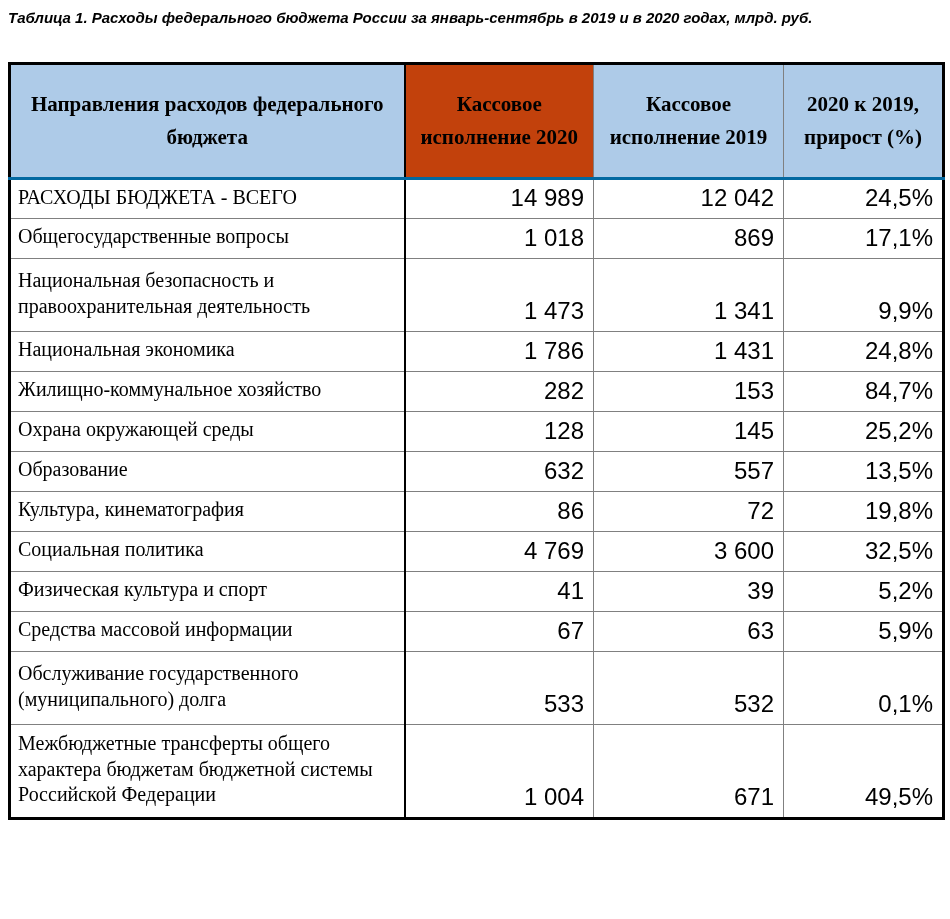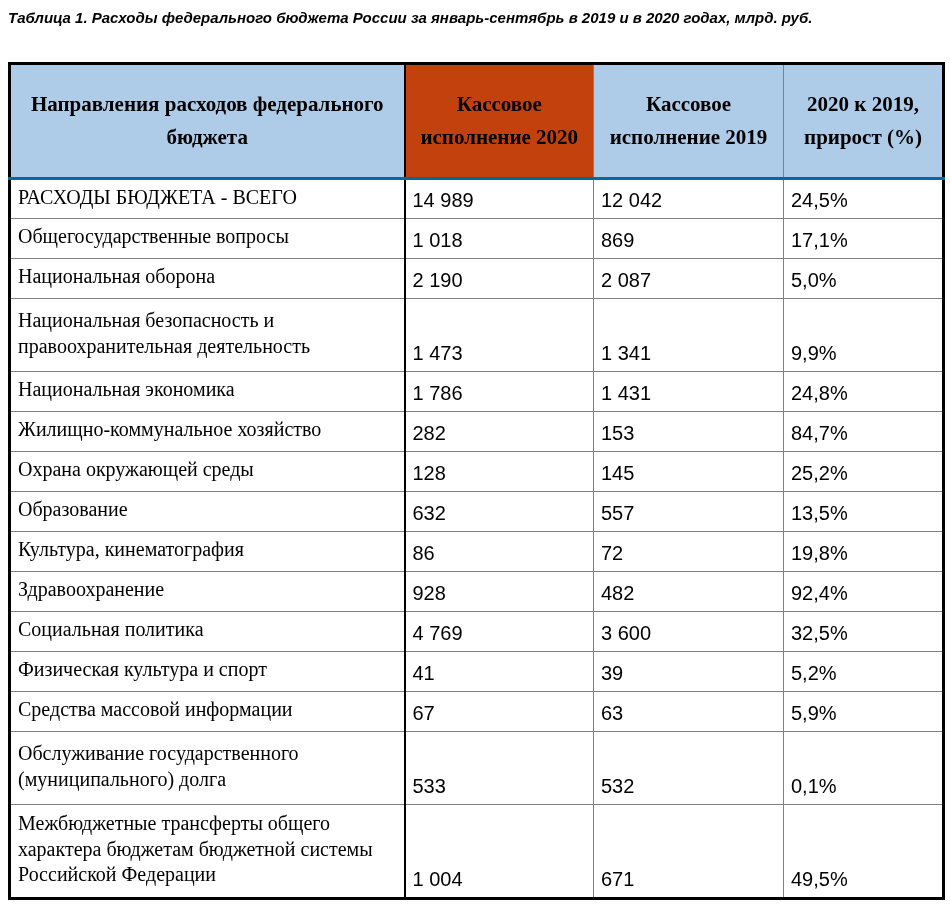--- a/index.html
+++ b/index.html
@@ -55,23 +55,24 @@
     padding: 3px 8px 6px 7px;
   }
   table.budget td.label {
     text-align: left;
     vertical-align: middle;
     line-height: 1.28;
     border-right: 2px solid #000000;
     font-family: "Liberation Serif", serif;
   }
   table.budget td.num {
+    text-align: right;
     vertical-align: bottom;
     font-family: "Liberation Sans", sans-serif;
-    font-size: 20px;
+    font-size: 24px;
     padding-right: 9px;
   }
   table.budget td.last { border-right: none; }
   table.budget tr.h1 { height: 40px; }
   table.budget tr.h2 { height: 73px; }
   table.budget tr.h3 { height: 94px; }
   table.budget tr:last-child td { border-bottom: none; }
 </style>
 </head>
 <body>
@@ -101,26 +102,20 @@
         <td class="num">14 989</td>
         <td class="num">12 042</td>
         <td class="num last">24,5%</td>
       </tr>
       <tr class="h1">
         <td class="label">Общегосударственные вопросы</td>
         <td class="num">1 018</td>
         <td class="num">869</td>
         <td class="num last">17,1%</td>
       </tr>
-      <tr class="h1">
-        <td class="label">Национальная оборона</td>
-        <td class="num">2 190</td>
-        <td class="num">2 087</td>
-        <td class="num last">5,0%</td>
-      </tr>
       <tr class="h2">
         <td class="label">Национальная безопасность и правоохранительная деятельность</td>
         <td class="num">1 473</td>
         <td class="num">1 341</td>
         <td class="num last">9,9%</td>
       </tr>
       <tr class="h1">
         <td class="label">Национальная экономика</td>
         <td class="num">1 786</td>
         <td class="num">1 431</td>
@@ -144,26 +139,20 @@
         <td class="num">557</td>
         <td class="num last">13,5%</td>
       </tr>
       <tr class="h1">
         <td class="label">Культура, кинематография</td>
         <td class="num">86</td>
         <td class="num">72</td>
         <td class="num last">19,8%</td>
       </tr>
       <tr class="h1">
-        <td class="label">Здравоохранение</td>
-        <td class="num">928</td>
-        <td class="num">482</td>
-        <td class="num last">92,4%</td>
-      </tr>
-      <tr class="h1">
         <td class="label">Социальная политика</td>
         <td class="num">4 769</td>
         <td class="num">3 600</td>
         <td class="num last">32,5%</td>
       </tr>
       <tr class="h1">
         <td class="label">Физическая культура и спорт</td>
         <td class="num">41</td>
         <td class="num">39</td>
         <td class="num last">5,2%</td>

